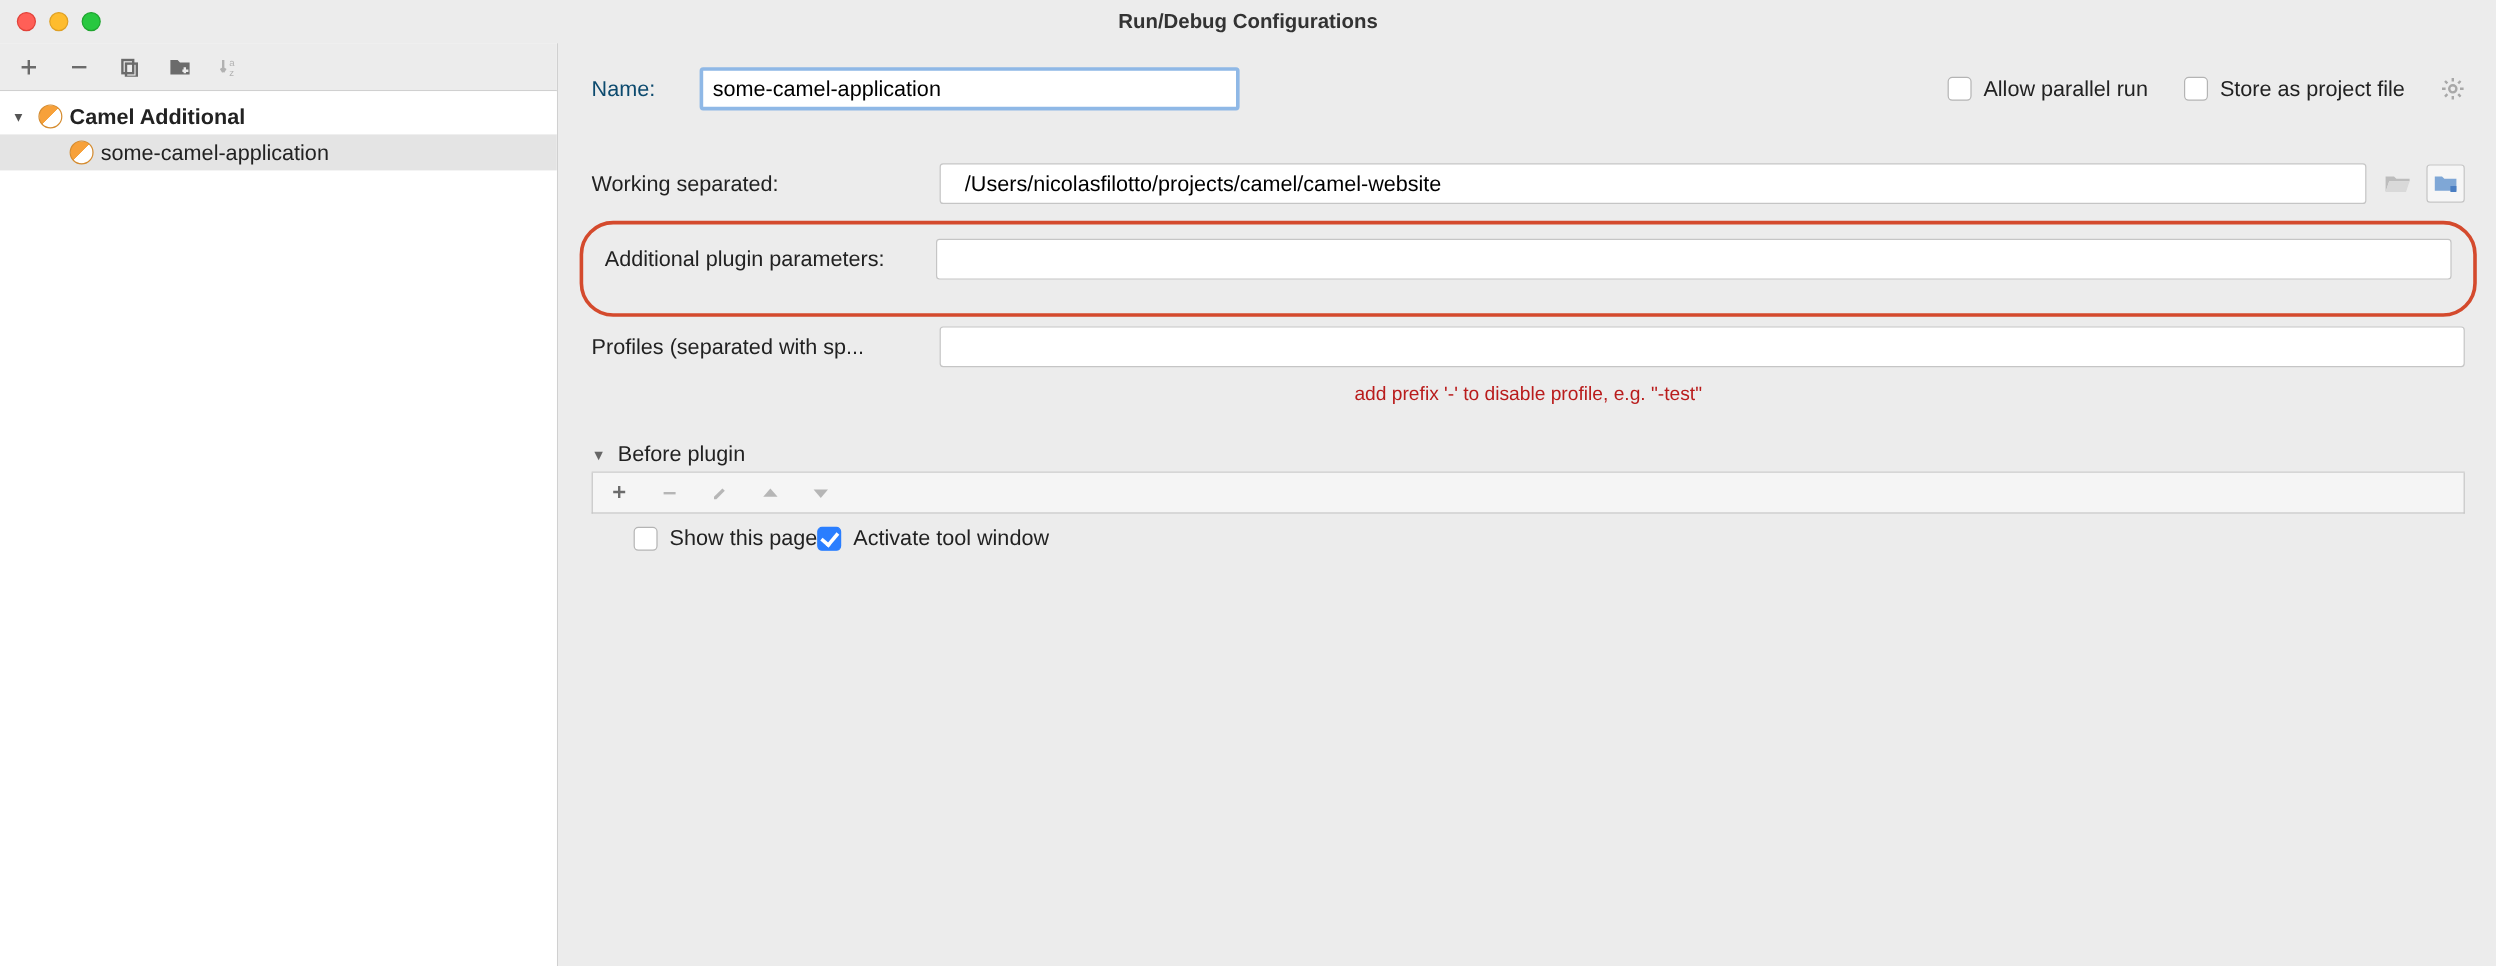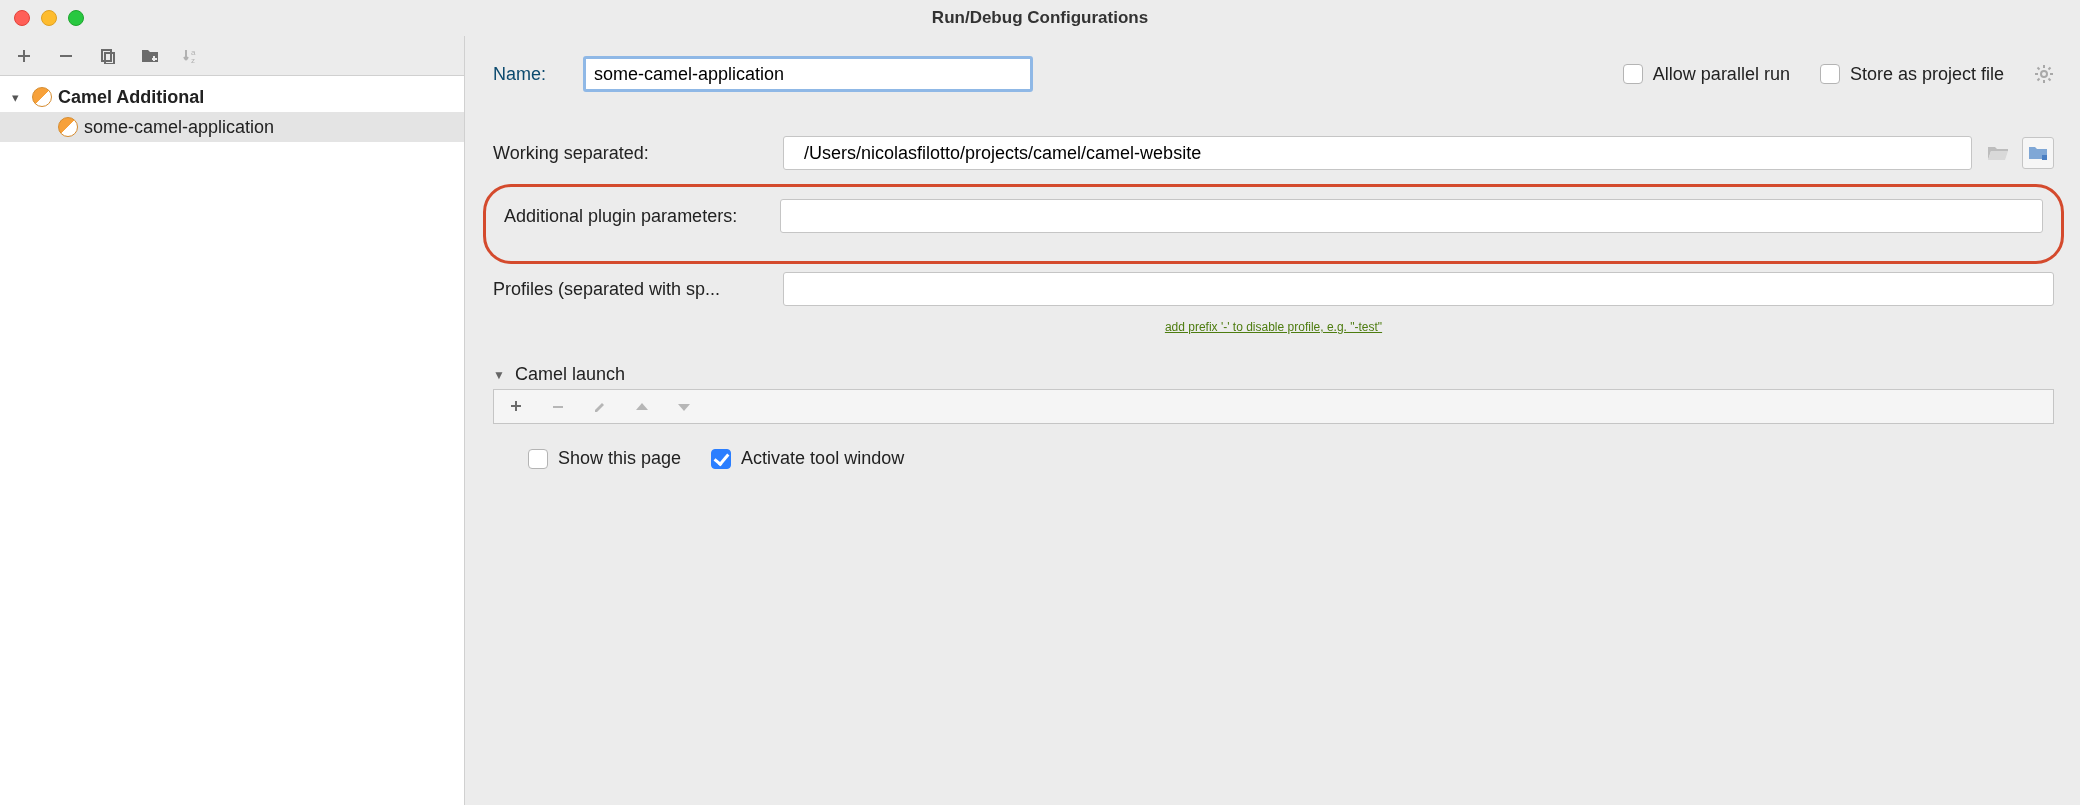--- a/index.html
+++ b/index.html
@@ -204,26 +204,25 @@
     cursor: pointer;
   }
   .highlight-frame {
     border: 3px solid #d44a2d;
     border-radius: 28px;
     padding: 12px 18px 12px 4px;
     margin: 0 -10px 8px -10px;
   }
   .highlight-frame .field-row { margin-bottom: 16px; }
   .hint {
-    font-size: 12px;
-    color: #4d7c0f;
+    font-size: 16px;
+    color: #b91c1c;
     text-align: center;
     margin-top: 2px;
     margin-bottom: 26px;
-    text-decoration: underline;
   }
   .before-launch {
     margin-top: 10px;
   }
   .bl-head {
     display: flex;
     align-items: center;
     gap: 10px;
     font-size: 18px;
     color: #222;
@@ -250,22 +249,21 @@
     border-top: none;
     background: #fff;
     display: flex;
     align-items: center;
     justify-content: center;
     color: #8f8f8f;
     font-size: 18px;
   }
   .bottom-checks {
     display: flex;
-    gap: 30px;
-    margin-top: 24px;
+    margin-top: 10px;
     align-items: center;
     padding-left: 35px;
   }
   svg { display: block; }
 </style>
 </head>
 <body>
 
 <div class="window">
 
@@ -378,21 +376,21 @@
 
         <div class="field-row">
           <span class="flabel">Profiles (separated with sp...</span>
           <input class="finput" type="text" value="" style="">
         </div>
         <div class="hint">add prefix '-' to disable profile, e.g. "-test"</div>
 
         <div class="before-launch">
           <div class="bl-head">
             <span class="arrow">▼</span>
-            <span>Camel launch</span>
+            <span>Before plugin</span>
           </div>
           <div class="bl-toolbar">
             <span class="tb-icon">
               <svg width="14" height="14" viewBox="0 0 14 14">
                   <path d="M6 1h2v4h4v2H8v4H6V7H2V5h4z" fill="#6b6b6b"></path>
                 </svg>
             </span>
             <span class="tb-icon disabled">
               <svg width="14" height="14" viewBox="0 0 14 14">
                   <rect x="2" y="6" width="10" height="2" fill="#6b6b6b"></rect>

